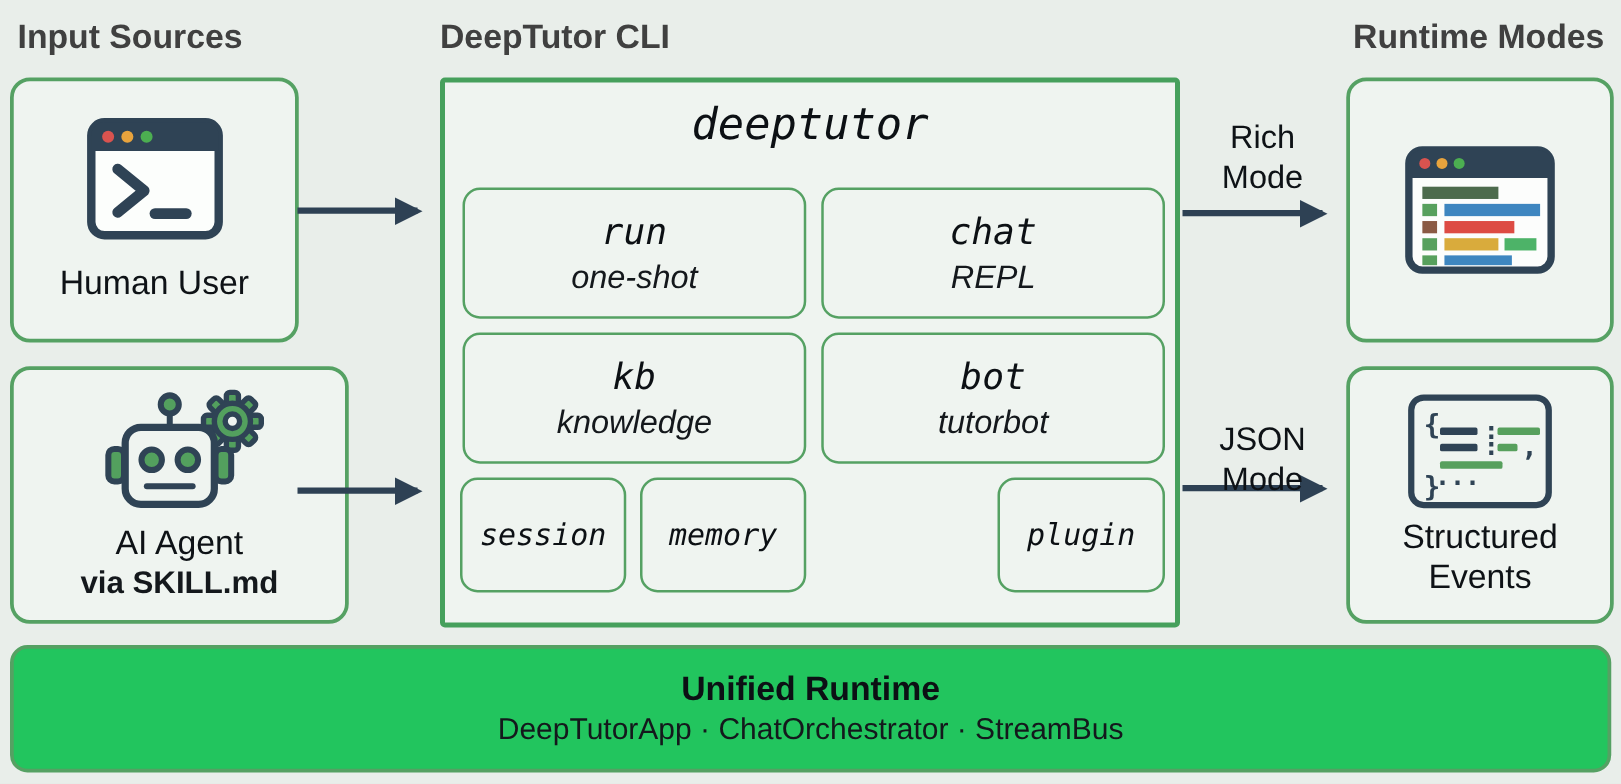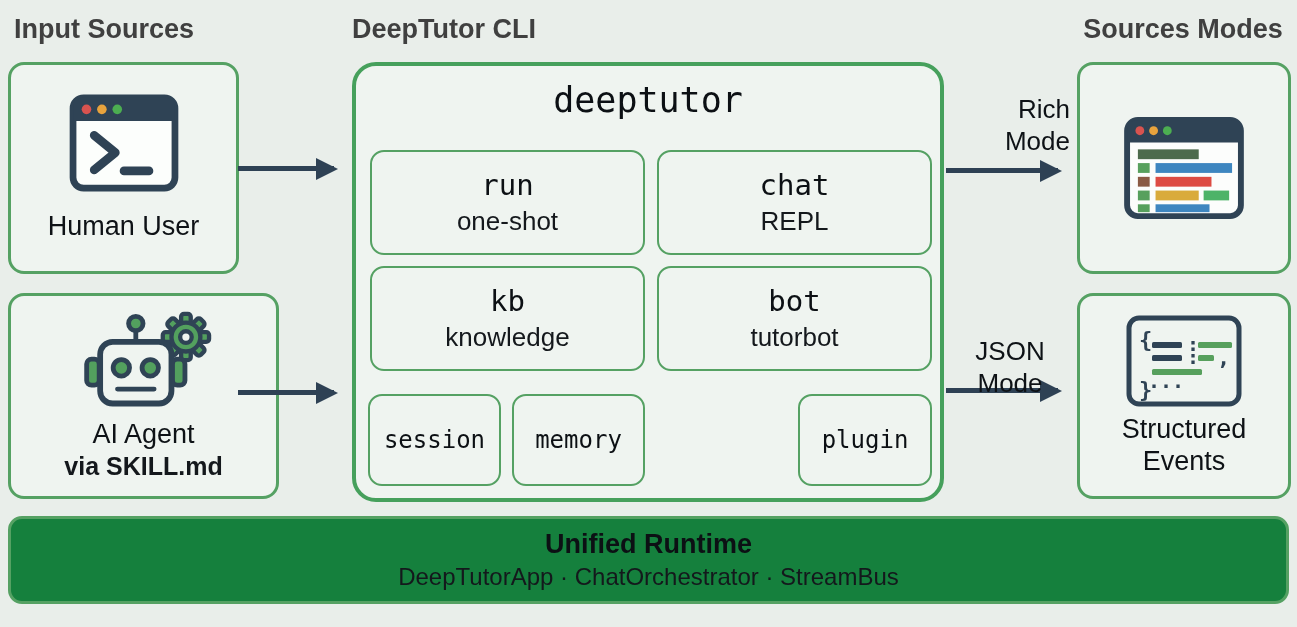--- a/index.html
+++ b/index.html
@@ -39,22 +39,23 @@
 
   .node-label {
     font-size:27px; color:#0e1216; text-align:center; line-height:1.18;
   }
   .node-sublabel { font-size:25px; color:#14181c; text-align:center;font-weight:bold; }
 
   .center-box {
     position:absolute; left:352px; top:62px; width:592px; height:440px;
     background:#eff4f0;
     border:4px solid #46a05c;
-    border-radius:24px;
-    box-sizing:border-box;
+    border-radius:4px;
+    box-sizing:border-box;
+    font-style:italic;
   }
   .cli-title {
     position:absolute; left:0; top:14px; width:100%;
     text-align:center;
     font-family:"DejaVu Sans Mono", monospace;
     font-size:35px; font-weight:500; color:#0c1014;
   }
   .cmd-box {
     position:absolute;
     border:2.5px solid #55a163;
@@ -75,21 +76,21 @@
   .cmd-bot  { left:301px; top:200px; width:275px; height:105px; }
 
   .sub-box {
     position:absolute; top:316px; height:92px;
     border:2.5px solid #55a163;
     border-radius:14px;
     background:#eff4f0;
     display:flex; align-items:center; justify-content:center;
     box-sizing:border-box;
     font-family:"DejaVu Sans Mono", monospace;
-    font-size:24px; font-weight:500; color:#0c1014;margin-top:12px;
+    font-size:24px; font-weight:500; color:#0c1014;
   }
   .sub-0 { left:12px;  width:133px; }
   .sub-1 { left:156px; width:133px; }
   .sub-2 { left:299px; width:133px; }
   .sub-3 { left:442px; width:134px; }
 
   .arrow {
     position:absolute; height:5px; background:#2e4154;
   }
   .arrow::after {
@@ -103,45 +104,45 @@
   .arrow-in-1  { left:238px; top:166px; width:96px; }
   .arrow-in-2  { left:238px; top:390px; width:96px; }
   .arrow-out-1 { left:946px; top:168px; width:112px; }
   .arrow-out-2 { left:946px; top:388px; width:112px; }
 
   .mode-label {
     position:absolute; left:950px; width:120px;
     text-align:center;
     font-size:26px; color:#0e1216; line-height:1.22;
   }
-  .mode-rich { top:94px;text-align:right; }
+  .mode-rich { top:94px; }
   .mode-json { top:336px; }
 
   .runtime-box {
-    position:absolute; left:8px; top:516px; width:1281px; height:88px;
-    background:#15803d;
+    position:absolute; left:8px; top:516px; width:1281px; height:102px;
+    background:#22c55e;
     border:3px solid #55a163;
     border-radius:14px;
     box-sizing:border-box;
     display:flex; flex-direction:column;
     align-items:center; justify-content:center; gap:3px;
   }
   .runtime-title { font-size:27px; font-weight:bold; color:#0c1014; }
   .runtime-components { font-size:24px; color:#14181c; }
 
   svg { display:block; }
 </style>
 </head>
 <body>
 
 <div class="canvas">
 
   <div class="heading h-input">Input Sources</div>
   <div class="heading h-cli">DeepTutor CLI</div>
-  <div class="heading h-output">Sources Modes</div>
+  <div class="heading h-output">Runtime Modes</div>
 
   <div class="node node-human">
     <span>
       <svg width="112" height="100" viewBox="0 0 116 104">
         <rect x="5" y="5" width="106" height="94" rx="11" fill="#fcfefc" stroke="#2f4355" stroke-width="7"></rect>
         <path d="M16 5 h84 a11 11 0 0 1 11 11 v13 H5 V16 a11 11 0 0 1 11 -11 Z" fill="#2f4355"></path>
         <circle cx="19" cy="17" r="5" fill="#d9534f"></circle>
         <circle cx="35" cy="17" r="5" fill="#e8a33d"></circle>
         <circle cx="51" cy="17" r="5" fill="#4cae51"></circle>
         <polyline points="27,44 49,62 27,80" fill="none" stroke="#2f4355" stroke-width="9" stroke-linecap="round" stroke-linejoin="round"></polyline>

